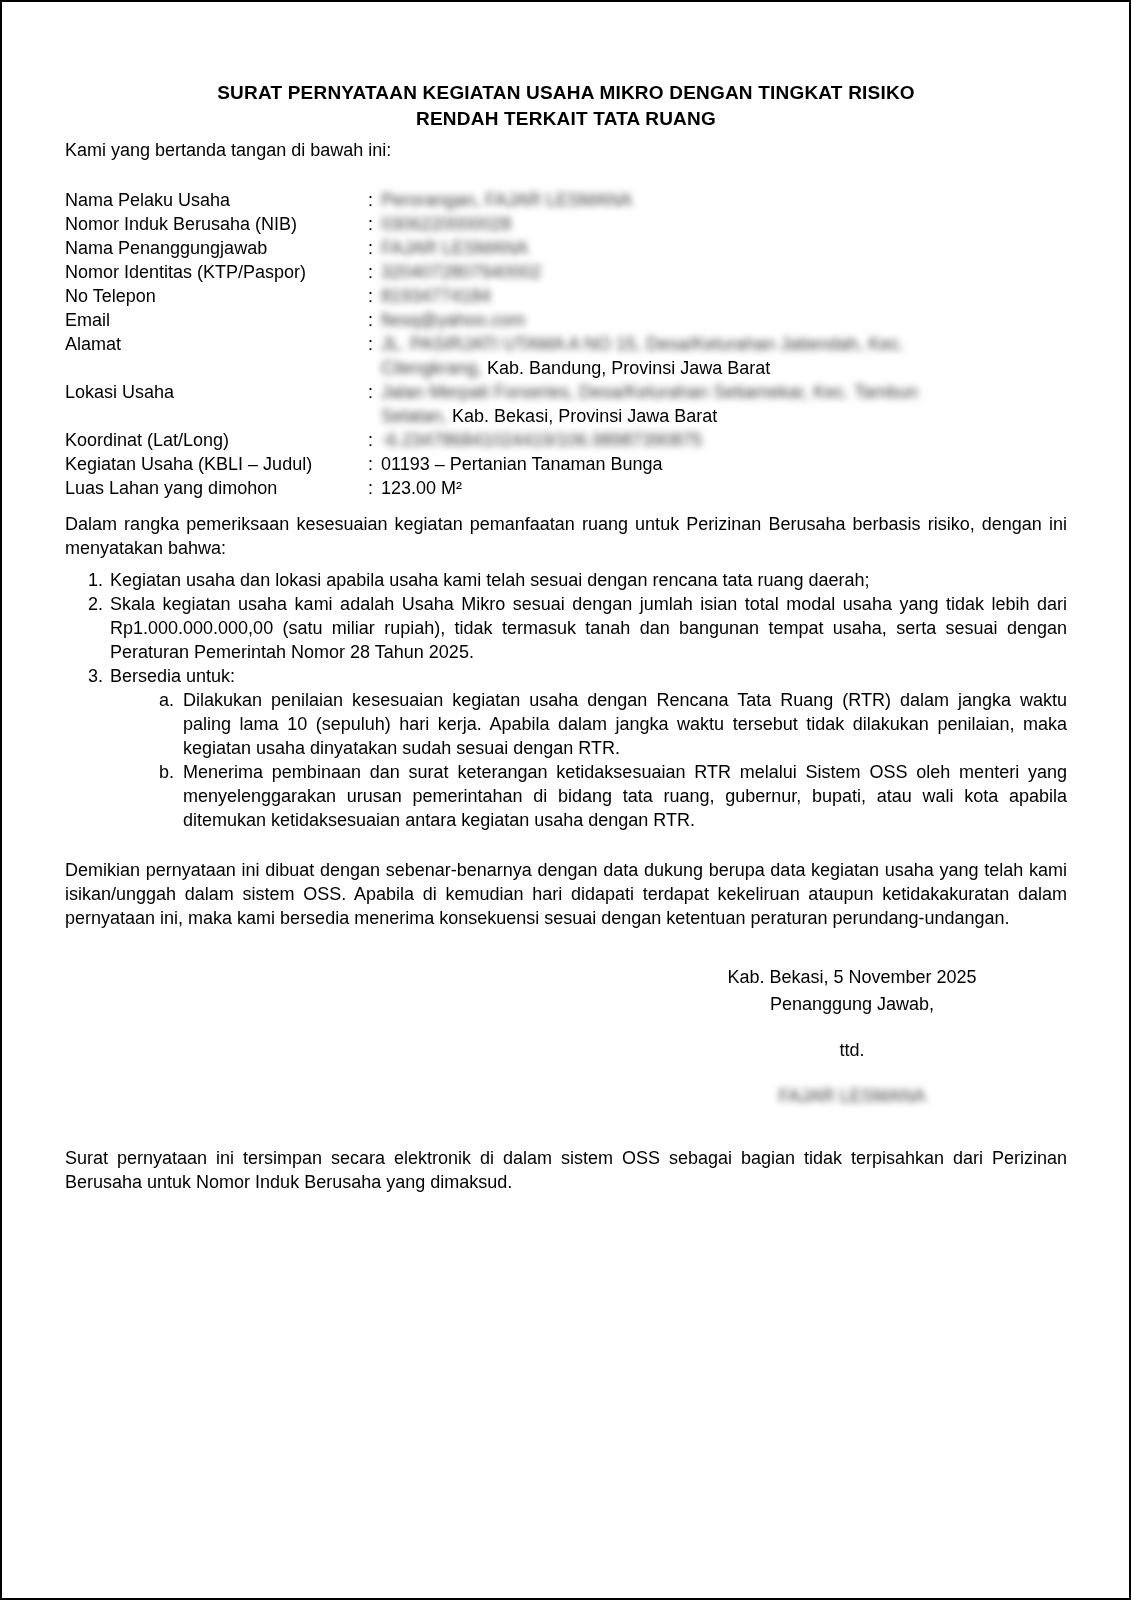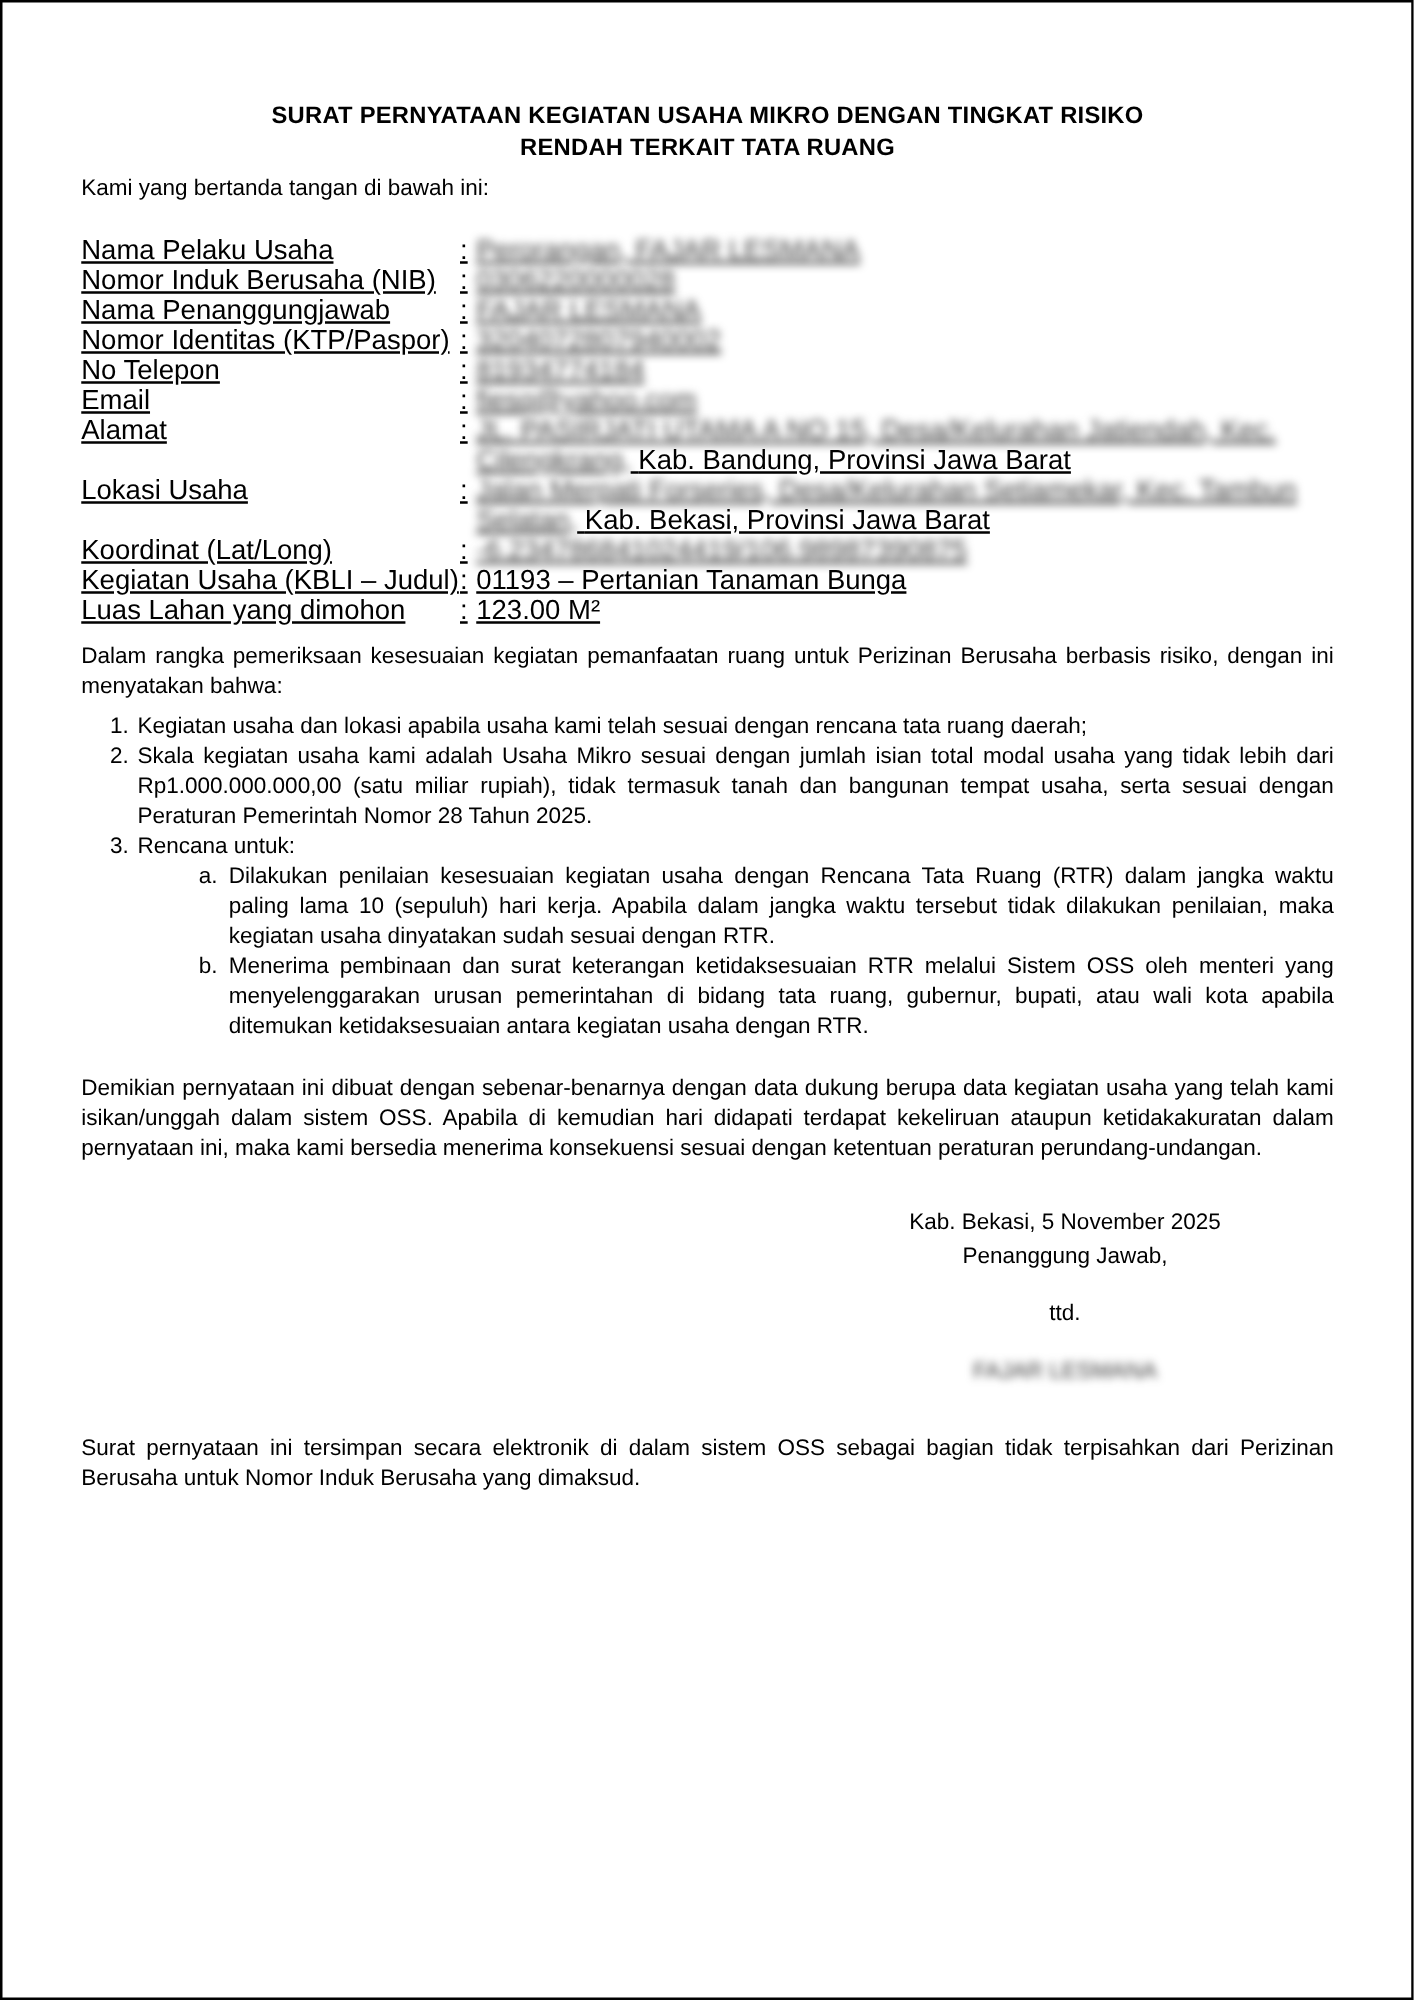--- a/index.html
+++ b/index.html
@@ -30,23 +30,22 @@
     margin: 0 0 6px 0;
     letter-spacing: 0.2px;
   }
   .intro {
     font-size: 18px;
     line-height: 24px;
     margin: 0;
   }
   .fields {
     margin-top: 26px;
-    font-size: 22px;
-    line-height: 24px;
-    text-decoration: underline;
+    font-size: 18px;
+    line-height: 24px;
   }
   .frow { display: flex; }
   .flabel { flex: 0 0 303px; }
   .fcolon { flex: 0 0 13px; }
   .fvalue { flex: 1; }
   .redacted {
     filter: blur(3.5px);
     -webkit-filter: blur(3.5px);
     color: #3d3d3d;
   }
@@ -177,21 +176,21 @@
     </div>
 
   </div>
 
   <p class="para justify statement-intro">Dalam rangka pemeriksaan kesesuaian kegiatan pemanfaatan ruang untuk Perizinan Berusaha berbasis risiko, dengan ini menyatakan bahwa:</p>
 
   <ol class="main-list">
     <li>Kegiatan usaha dan lokasi apabila usaha kami telah sesuai dengan rencana tata ruang daerah;</li>
     <li>Skala kegiatan usaha kami adalah Usaha Mikro sesuai dengan jumlah isian total modal usaha yang tidak lebih dari Rp1.000.000.000,00 (satu miliar rupiah), tidak termasuk tanah dan bangunan tempat usaha, serta sesuai dengan Peraturan Pemerintah Nomor 28 Tahun 2025.</li>
     <li>
-      <span>Rencana untuk:</span>
+      <span>Bersedia untuk:</span>
       <ol class="sub-list">
         <li>Dilakukan penilaian kesesuaian kegiatan usaha dengan Rencana Tata Ruang (RTR) dalam jangka waktu paling lama 10 (sepuluh) hari kerja. Apabila dalam jangka waktu tersebut tidak dilakukan penilaian, maka kegiatan usaha dinyatakan sudah sesuai dengan RTR.</li>
         <li>Menerima pembinaan dan surat keterangan ketidaksesuaian RTR melalui Sistem OSS oleh menteri yang menyelenggarakan urusan pemerintahan di bidang tata ruang, gubernur, bupati, atau wali kota apabila ditemukan ketidaksesuaian antara kegiatan usaha dengan RTR.</li>
       </ol>
     </li>
   </ol>
 
   <p class="para justify closing">Demikian pernyataan ini dibuat dengan sebenar-benarnya dengan data dukung berupa data kegiatan usaha yang telah kami isikan/unggah dalam sistem OSS. Apabila di kemudian hari didapati terdapat kekeliruan ataupun ketidakakuratan dalam pernyataan ini, maka kami bersedia menerima konsekuensi sesuai dengan ketentuan peraturan perundang-undangan.</p>
 
   <div class="signature">

